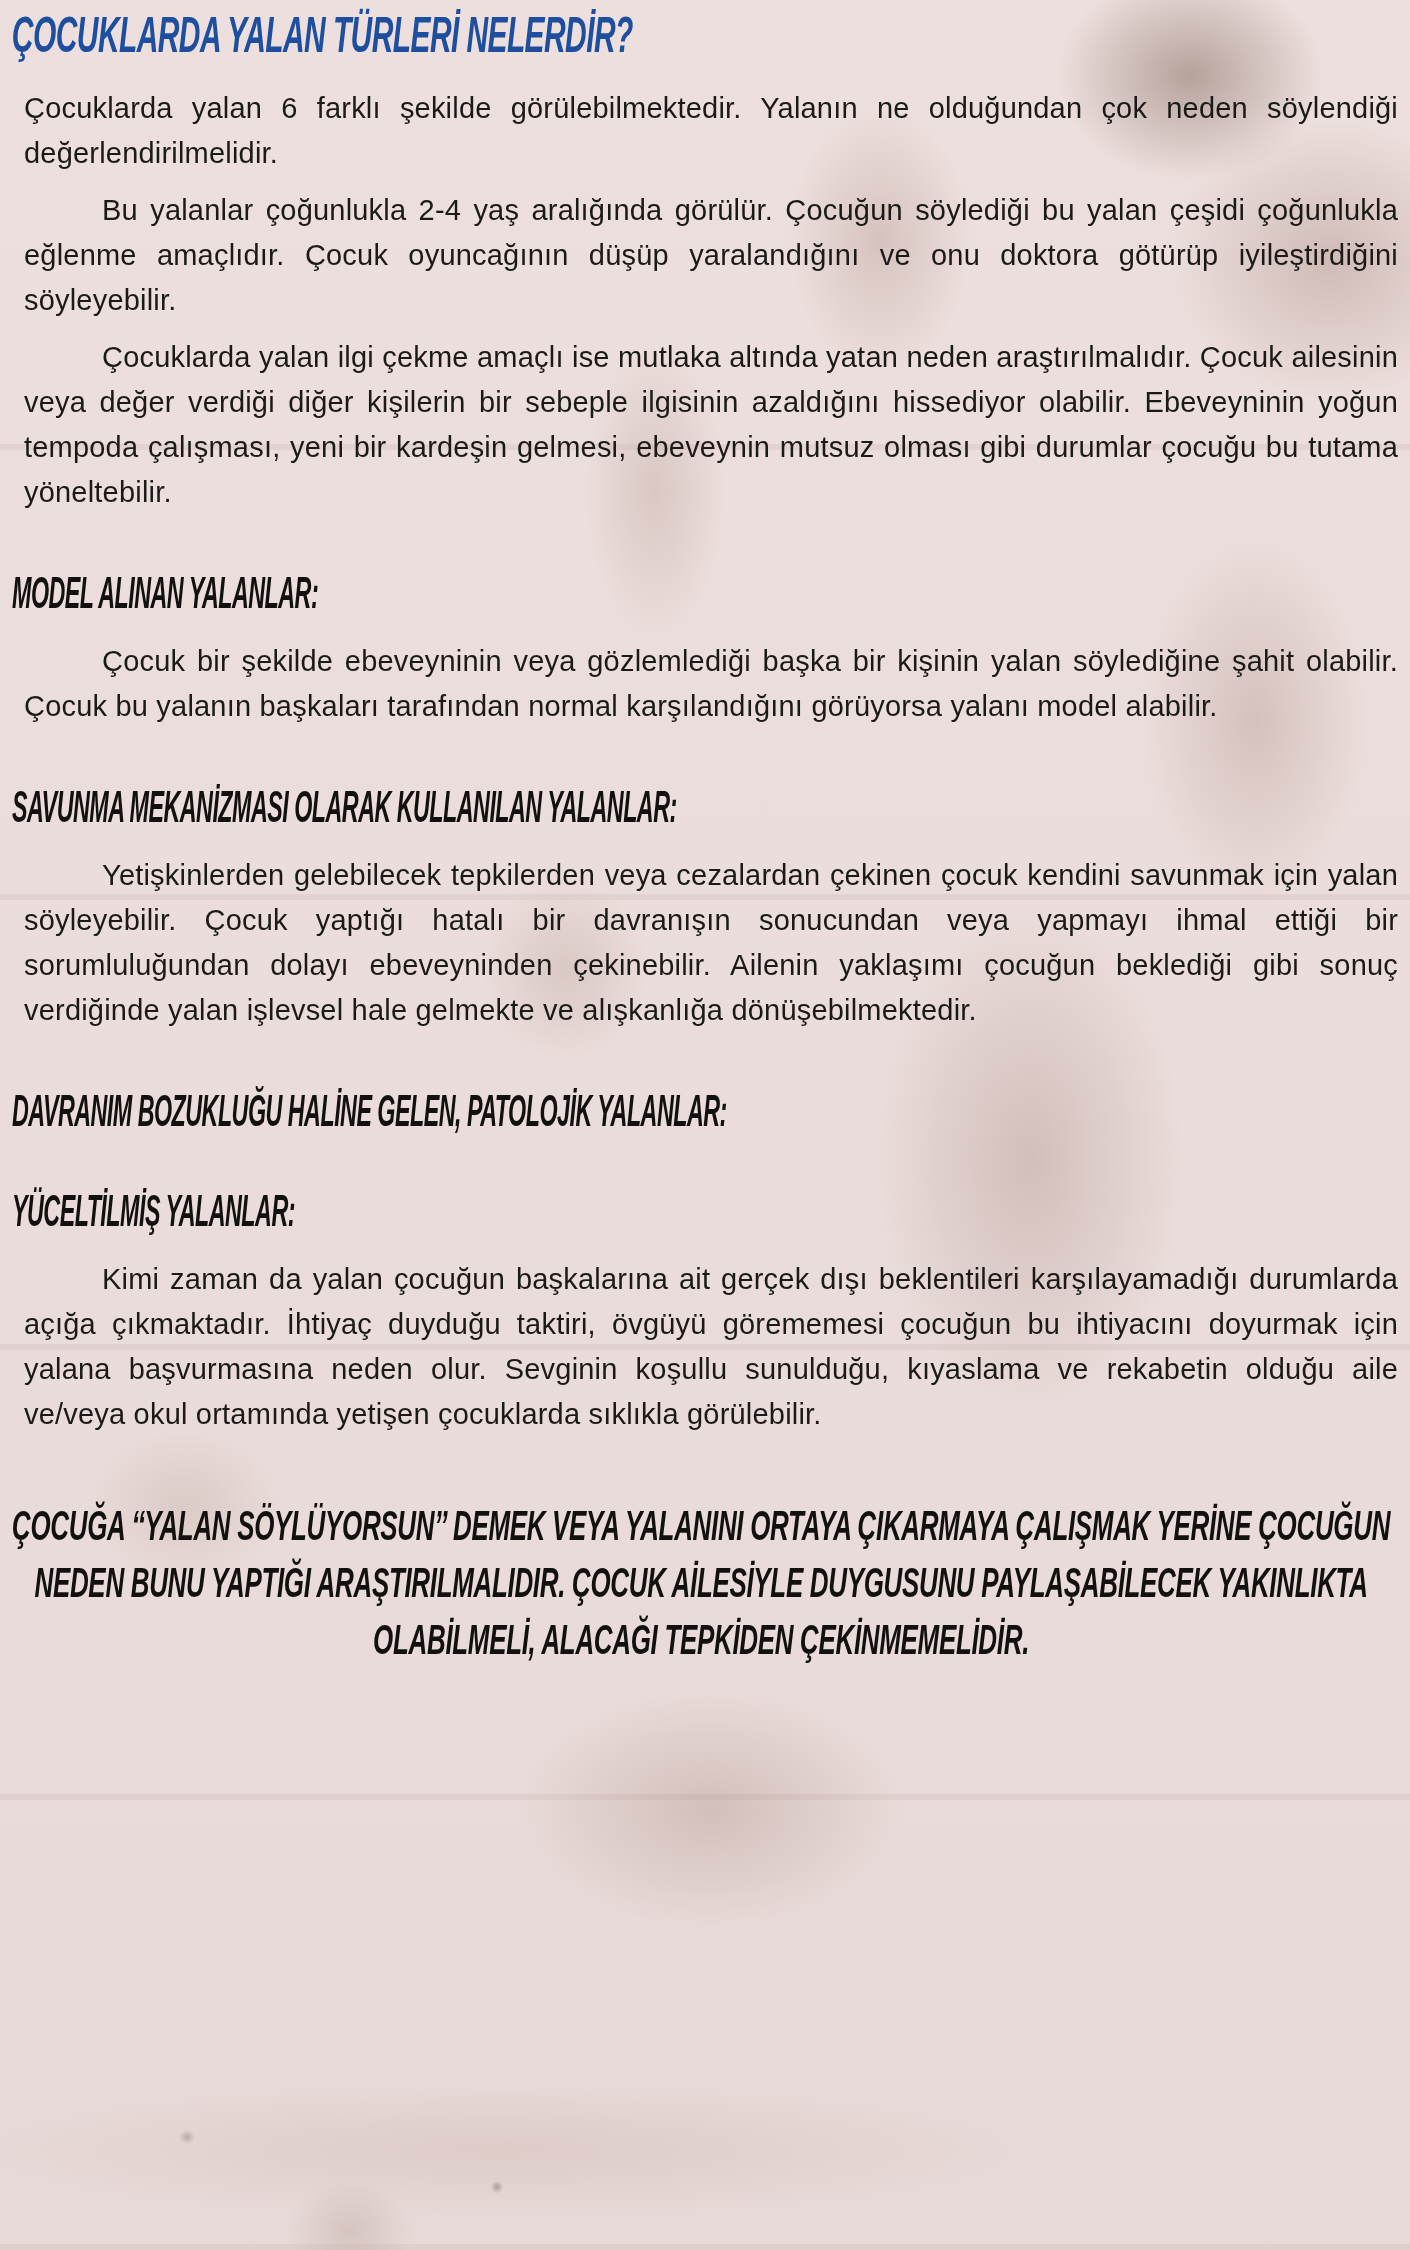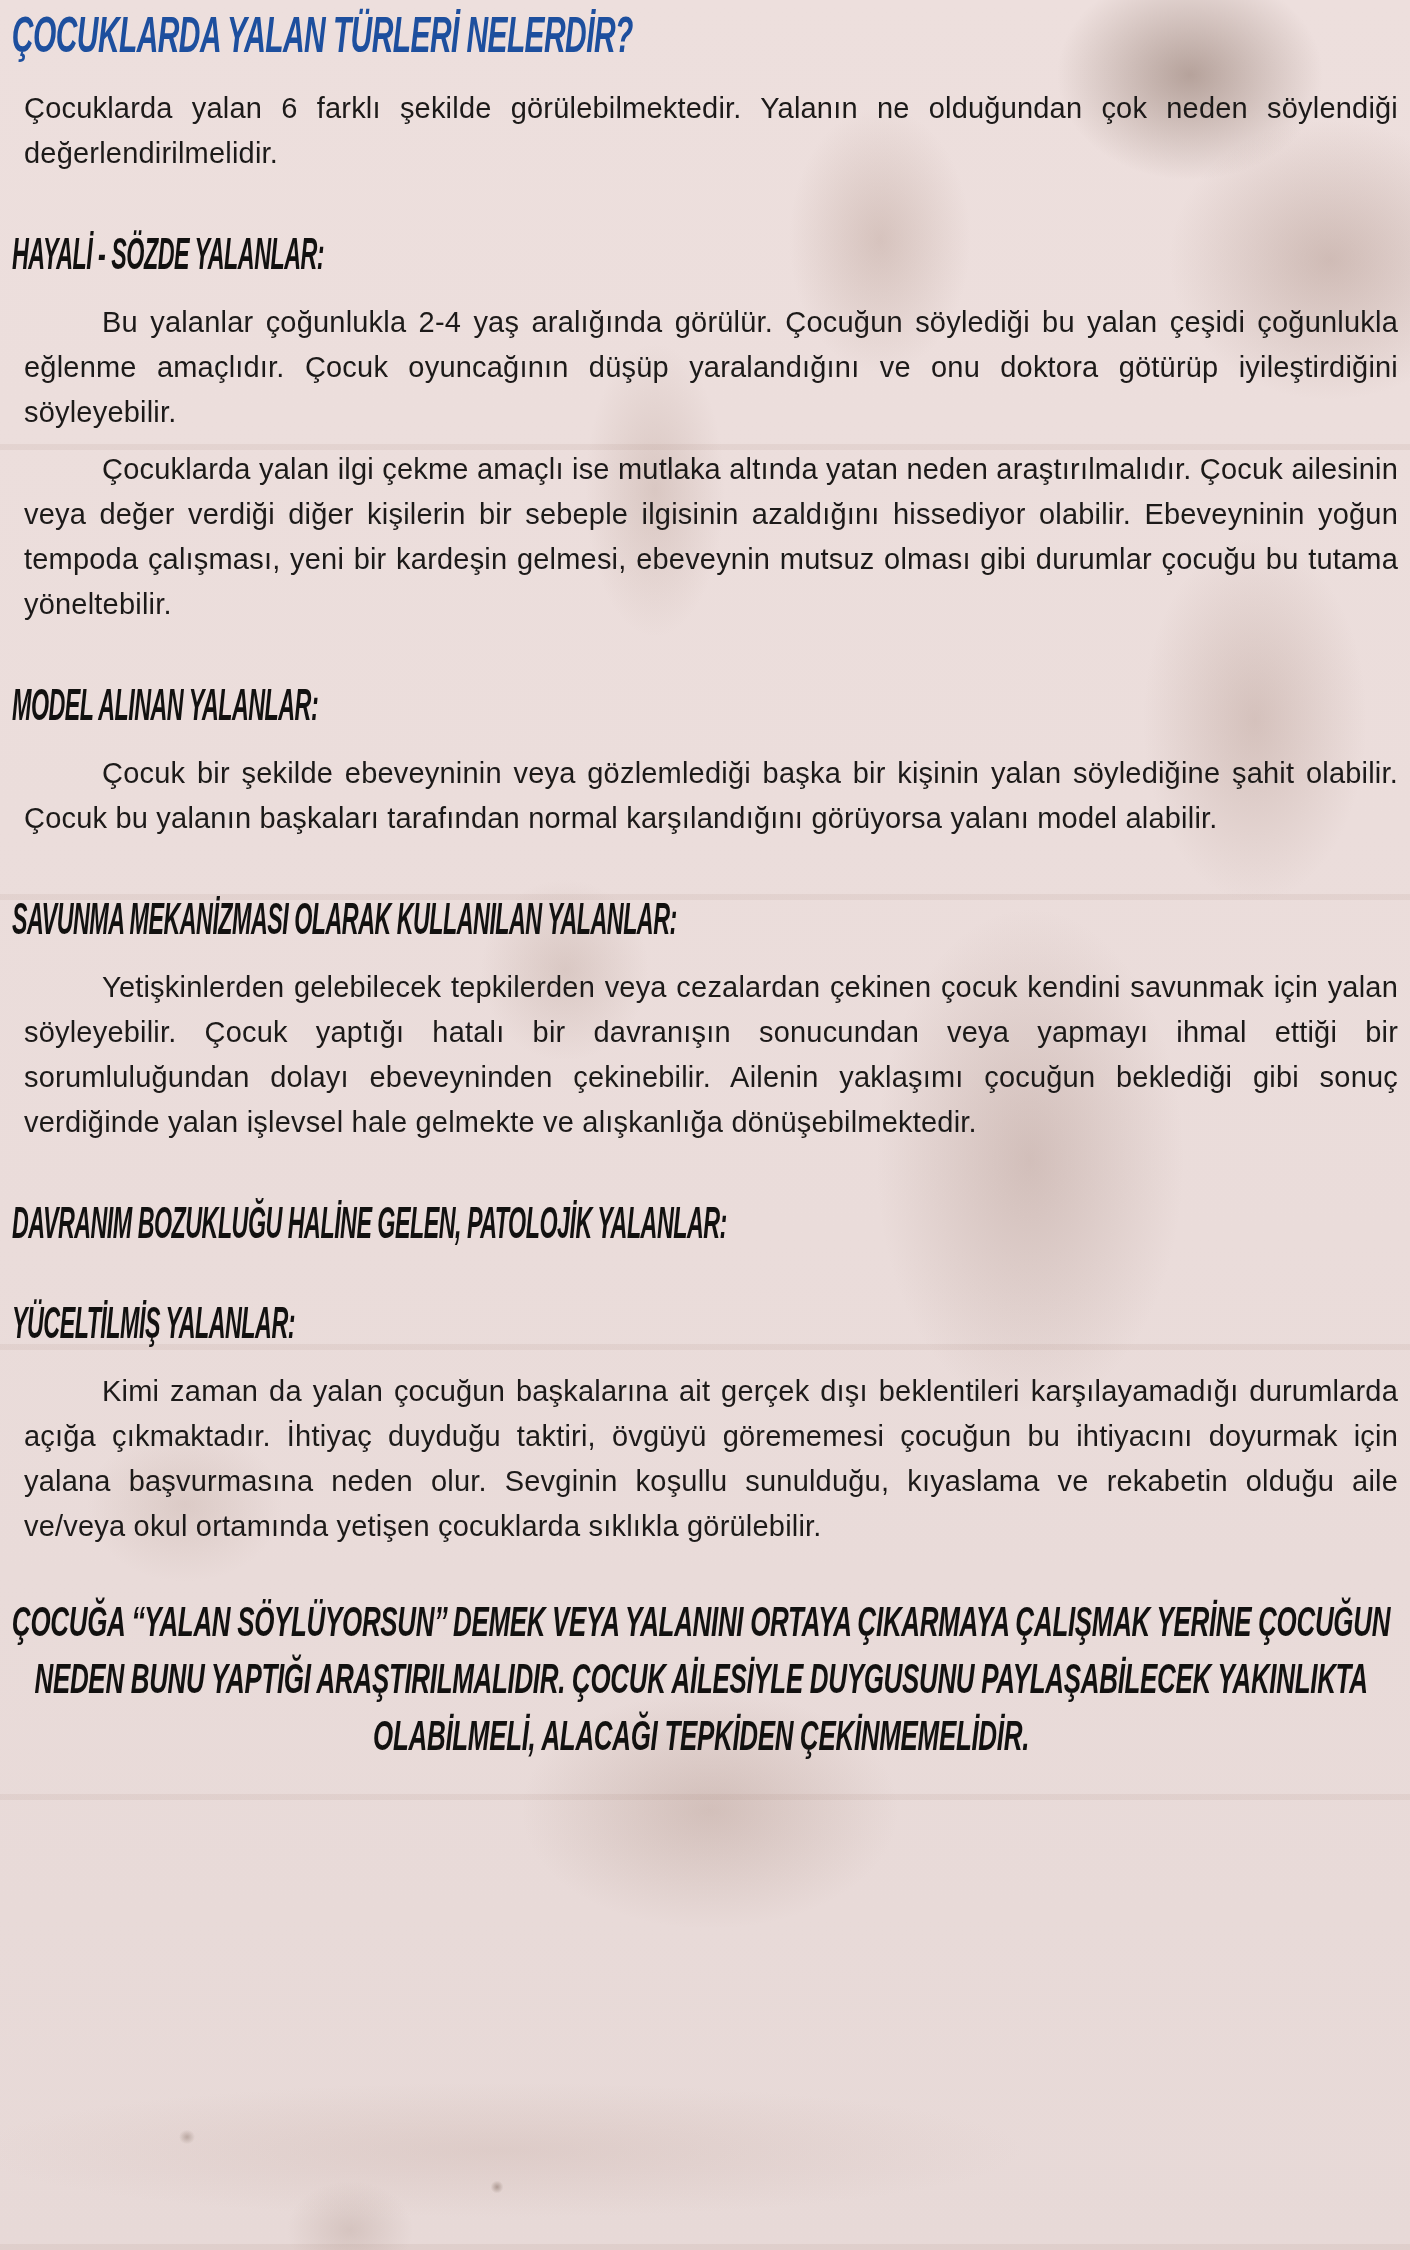--- a/index.html
+++ b/index.html
@@ -67,21 +67,21 @@
     letter-spacing: -1px;
     color: #121110;
     white-space: nowrap;
     transform: scaleX(0.53);
     transform-origin: 0 50%;
   }
   .section { display: block; }
   .section .heading-row { display: block; }
 
   .footer-note-wrap {
-    margin-top: 44px;
+    margin-top: 60px;
     width: 1378px;
     overflow: visible;
   }
   .footer-note {
     display: block;
     width: 2230px;
     transform: scaleX(0.618);
     transform-origin: 0 0;
     font-size: 42px;
     line-height: 57px;
@@ -95,21 +95,20 @@
 </head>
 <body>
 
 <div class="page">
 
   <h1 class="title">ÇOCUKLARDA YALAN TÜRLERİ NELERDİR?</h1>
 
   <p class="body-text">Çocuklarda yalan 6 farklı şekilde görülebilmektedir. Yalanın ne olduğundan çok neden söylendiği değerlendirilmelidir.</p>
 
   <div class="section">
-    <div class="heading-row"><h2 class="section-heading">HAYALİ - SÖZDE YALANLAR:</h2></div>
     <p class="body-text indent">Bu yalanlar çoğunlukla 2-4 yaş aralığında görülür. Çocuğun söylediği bu yalan çeşidi çoğunlukla eğlenme amaçlıdır. Çocuk oyuncağının düşüp yaralandığını ve onu doktora götürüp iyileştirdiğini söyleyebilir.</p>
   </div>
 
   <div class="section">
     <p class="body-text indent">Çocuklarda yalan ilgi çekme amaçlı ise mutlaka altında yatan neden araştırılmalıdır. Çocuk ailesinin veya değer verdiği diğer kişilerin bir sebeple ilgisinin azaldığını hissediyor olabilir. Ebeveyninin yoğun tempoda çalışması, yeni bir kardeşin gelmesi, ebeveynin mutsuz olması gibi durumlar çocuğu bu tutama yöneltebilir.</p>
   </div>
 
   <div class="section">
     <div class="heading-row"><h2 class="section-heading">MODEL ALINAN YALANLAR:</h2></div>
     <p class="body-text indent">Çocuk bir şekilde ebeveyninin veya gözlemlediği başka bir kişinin yalan söylediğine şahit olabilir. Çocuk bu yalanın başkaları tarafından normal karşılandığını görüyorsa yalanı model alabilir.</p>

